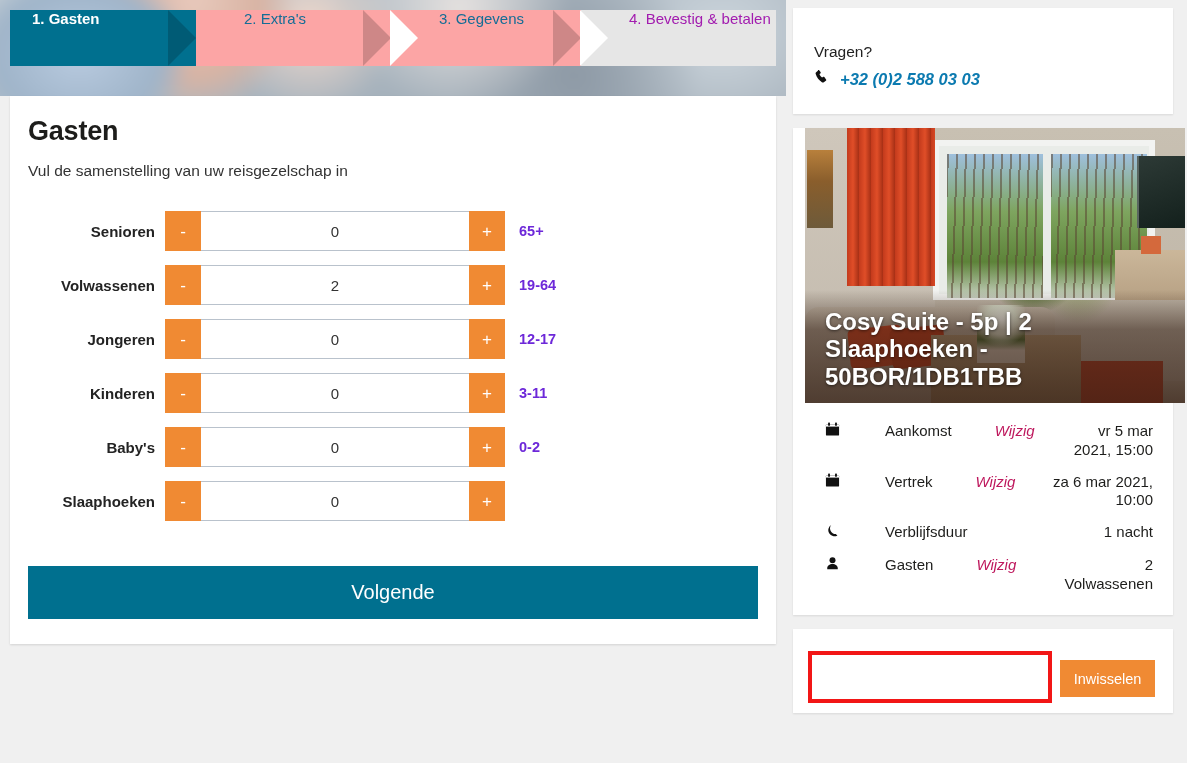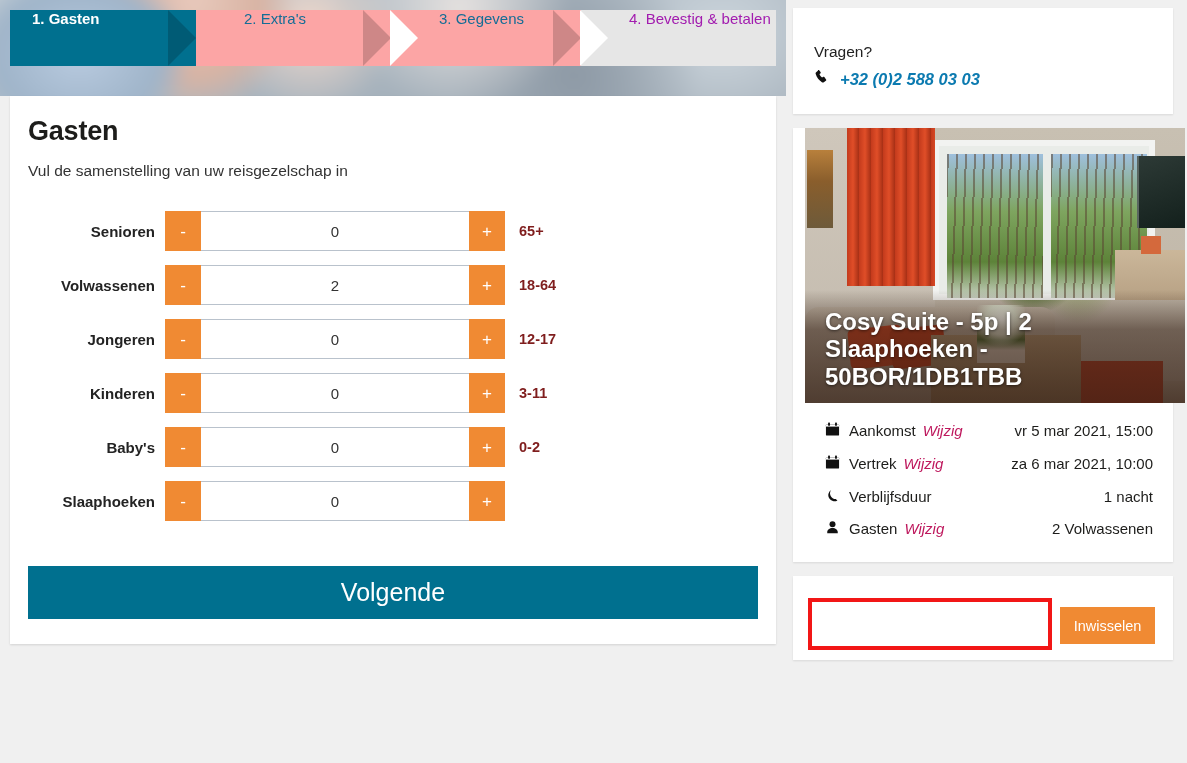--- a/index.html
+++ b/index.html
@@ -124,29 +124,29 @@
     font-family: "Liberation Sans", sans-serif;
   }
   .counter-value {
     flex: 1; background: #fff;
     border: 1px solid #b9c2cc;
     border-left: none; border-right: none;
     display: flex; align-items: center; justify-content: center;
     font-size: 15px; color: #333;
   }
   .counter-range {
-    padding-left: 14px; font-size: 14.5px; font-weight: bold; color: #7f1d1d;
+    padding-left: 14px; font-size: 14.5px; font-weight: bold; color: #6d28d9;
   }
 
   #next-button {
     position: absolute; left: 18px; top: 470px;
     width: 730px; height: 53px;
     background: #00708F; color: #fff;
     border: none;
-    font-size: 25px;
+    font-size: 20px;
     font-family: "Liberation Sans", sans-serif;
     cursor: pointer;
   }
 
   
   #right-col { position: absolute; left: 793px; top: 8px; width: 380px; }
   .side-card {
     background: #fff;
     box-shadow: 0 1px 2px rgba(0,0,0,0.10);
     margin-bottom: 14px;
@@ -265,21 +265,21 @@
     text-shadow: 0 1px 3px rgba(0,0,0,0.55);
   }
   #property-location {
     font-size: 14px; font-weight: bold; margin-top: 5px;
     text-shadow: 0 1px 3px rgba(0,0,0,0.55);
   }
   #booking-details { padding: 12px 20px 16px 20px; }
   .detail-row {
     display: flex; align-items: flex-start;
     padding: 7px 0 6px 0;
-    font-size: 15px; color: #1d1d1b;
+    font-size: 15px; color: #1d1d1b; gap: 36px;
   }
   .detail-icon {
     width: 24px; flex: none; font-size: 15px; color: #111; line-height: 1.25;
   }
   .detail-label { flex: none; line-height: 1.25; }
   .detail-change {
     color: #be185d; font-style: italic; margin-left: 7px; line-height: 1.25;
     cursor: pointer; text-decoration: none;
   }
   .detail-value {
@@ -357,21 +357,21 @@
       <div class="counter-range">65+</div>
     </div>
 
     <div class="counter-row">
       <div class="counter-label">Volwassenen</div>
       <div class="stepper-ctl">
         <button class="btn-minus">-</button>
         <div class="counter-value">2</div>
         <button class="btn-plus">+</button>
       </div>
-      <div class="counter-range">18-64</div>
+      <div class="counter-range">19-64</div>
     </div>
 
     <div class="counter-row">
       <div class="counter-label">Jongeren</div>
       <div class="stepper-ctl">
         <button class="btn-minus">-</button>
         <div class="counter-value">0</div>
         <button class="btn-plus">+</button>
       </div>
       <div class="counter-range">12-17</div>

